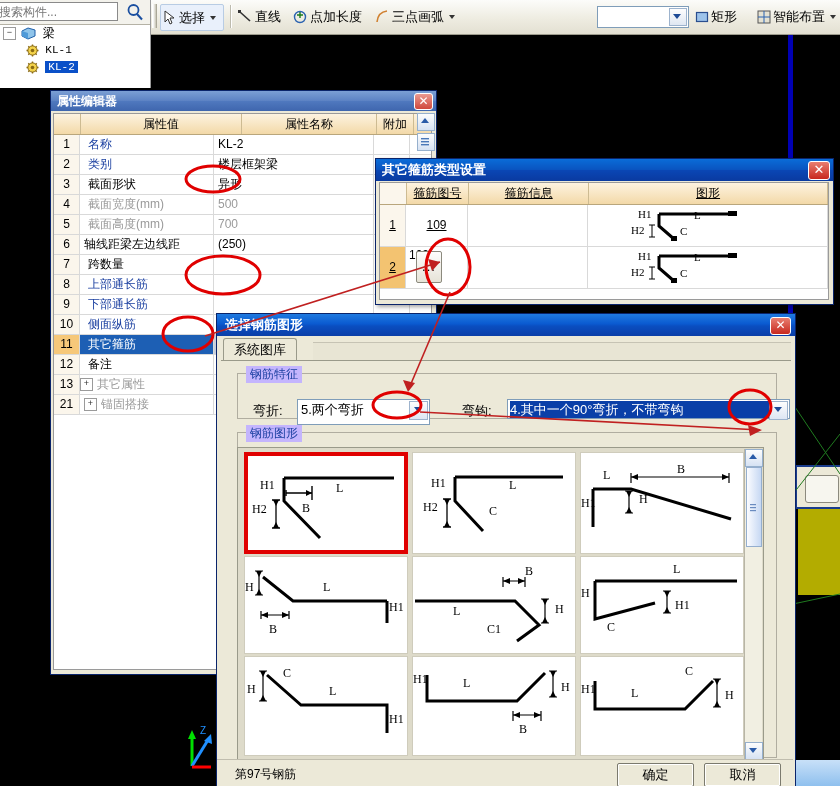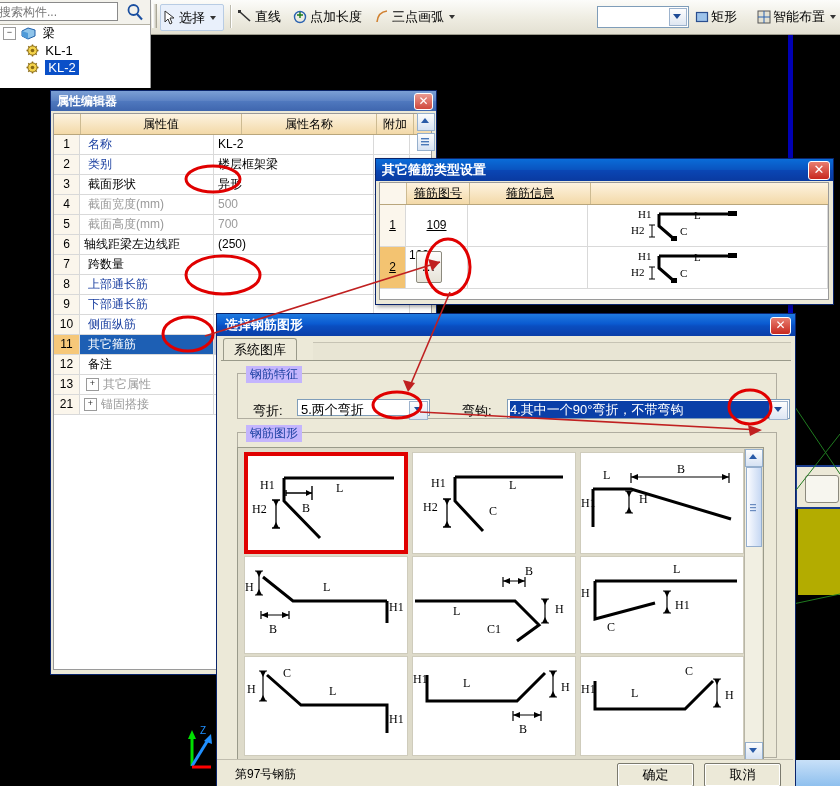--- a/index.html
+++ b/index.html
@@ -17,21 +17,21 @@
   #search-input{position:absolute;left:-4px;top:2px;width:122px;height:19px;border:1px solid #8a8a8a;background:#fff;
      font-size:12px;color:#777;padding-left:2px;line-height:18px;box-sizing:border-box;overflow:hidden;white-space:nowrap;}
   #search-icon{position:absolute;right:6px;top:3px;width:18px;height:18px;}
   .tree{position:absolute;left:0;top:25px;width:150px;}
   .tree-row{height:17px;line-height:17px;white-space:nowrap;font-size:12px;color:#000;position:relative;}
   .tw-exp{display:inline-block;width:11px;height:11px;border:1px solid #9a9a9a;background:#fff;
      font-size:9px;line-height:9px;text-align:center;color:#333;vertical-align:middle;margin-right:2px;}
   .tree-ico{display:inline-block;vertical-align:middle;margin-right:3px;}
   .tree-label{vertical-align:middle;font-family:"Liberation Sans","DejaVu Sans",sans-serif;}
   .tree-label.sel{background:#0a50c8;color:#fff;padding:0 3px;}
-  .tree-mono{font-family:Liberation Sans, sans-serif;font-size:13px;}
+  .tree-mono{font-family:Liberation Mono, monospace;font-size:11px;}
 
   
   #toolbar{left:150px;top:0;width:690px;height:34px;
      background:linear-gradient(#fcfcfa,#eeece1 55%,#e3e0d2);border-bottom:1px solid #9d9b8d;}
   #toolbar .grip{position:absolute;left:2px;top:4px;width:3px;height:24px;
      background:linear-gradient(90deg,#fff,#c6c3b4);border-left:1px solid #fff;border-right:1px solid #aaa798;}
   .tb-item{position:absolute;top:4px;height:25px;display:flex;align-items:center;white-space:nowrap;}
   .tb-item .t{font-size:13px;color:#000;margin-left:2px;}
   .tb-sel{background:#e9f0fb;border:1px solid #b8cce4;border-radius:2px;padding:0 3px;align-items:center;}
   .tb-arrow{width:0;height:0;border-left:3px solid transparent;border-right:3px solid transparent;
@@ -340,21 +340,21 @@
         <div class="c-add"></div>
       </div>
     <div class="prow">
         <div class="c-idx">12</div>
         <div class="c-name">备注</div>
         <div class="c-val"></div>
         <div class="c-add"></div>
       </div>
     <div class="prow">
         <div class="c-idx">13</div>
-        <div class="c-name gray" style="padding-left:6px;"><span class="plus">+</span><span>其它属性</span></div>
+        <div class="c-name gray" style="padding-left:0;"><span class="plus">+</span><span>其它属性</span></div>
         <div class="c-val"></div>
         <div class="c-add"></div>
       </div>
     <div class="prow">
         <div class="c-idx">21</div>
         <div class="c-name gray" style="padding-left:4px;"><span class="plus">+</span><span>锚固搭接</span></div>
         <div class="c-val"></div>
         <div class="c-add"></div>
       </div>
   </div>
@@ -378,20 +378,21 @@
 <div class="win" id="stirrup-dlg">
   <div class="win-title" style="height:22px;line-height:22px;font-size:13px;">
     <span>其它箍筋类型设置</span>
     <div class="win-close" style="width:20px;height:17px;line-height:16px;font-size:13px;">✕</div>
   </div>
   <div class="sgrid">
     <div class="shead">
       <div class="sc-idx" style="line-height:21px;"></div>
       <div class="sc-num">箍筋图号</div>
       <div class="sc-info">箍筋信息</div>
+      <div class="sc-fig">图形</div>
     </div>
 
     <div class="srow">
       <div class="sc-idx">1</div>
       <div class="sc-num" style="text-align:center;line-height:41px;">109</div>
       <div class="sc-info"></div>
       <div class="sc-fig">
         <svg width="180" height="40" viewBox="0 0 180 40" style="margin-left:28px;">
           <path d="M43 9 H118" stroke="#000" stroke-width="3" fill="none"></path>
           <path d="M43 9 V21 L58 34" stroke="#000" stroke-width="3" fill="none"></path>
@@ -438,21 +439,21 @@
 
   <div class="tabstrip">
     <div class="tabrest"></div>
     <div class="tab">系统图库</div>
   </div>
 
   <div class="group" style="left:20px;top:59px;width:538px;height:44px;">
     <span class="glabel">钢筋特征</span>
   </div>
   <span class="lab" style="left:36px;top:88px;">弯折:</span>
-  <div class="combo" style="left:80px;top:85px;width:133px;height:17px;">
+  <div class="combo" style="left:80px;top:85px;width:133px;height:26px;">
     <span class="txt">5.两个弯折</span>
     <span class="dd">
         <span class="chev" style="top:5px;left:4px;"></span>
       </span>
   </div>
   <span class="lab" style="left:245px;top:88px;">弯钩:</span>
   <div class="combo hilite" style="left:290px;top:85px;width:283px;height:20px;">
     <span class="txt">4.其中一个90°弯折，不带弯钩</span>
     <span class="dd">
         <span class="chev" style="top:5px;left:4px;"></span>

